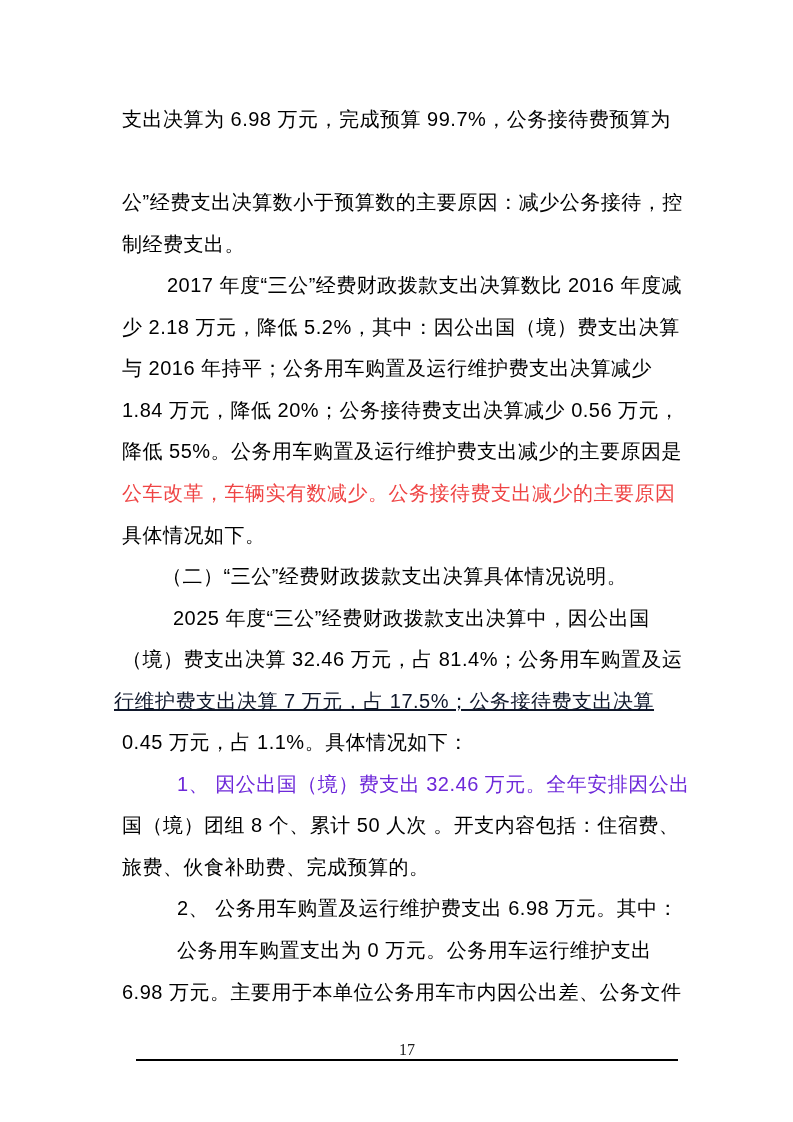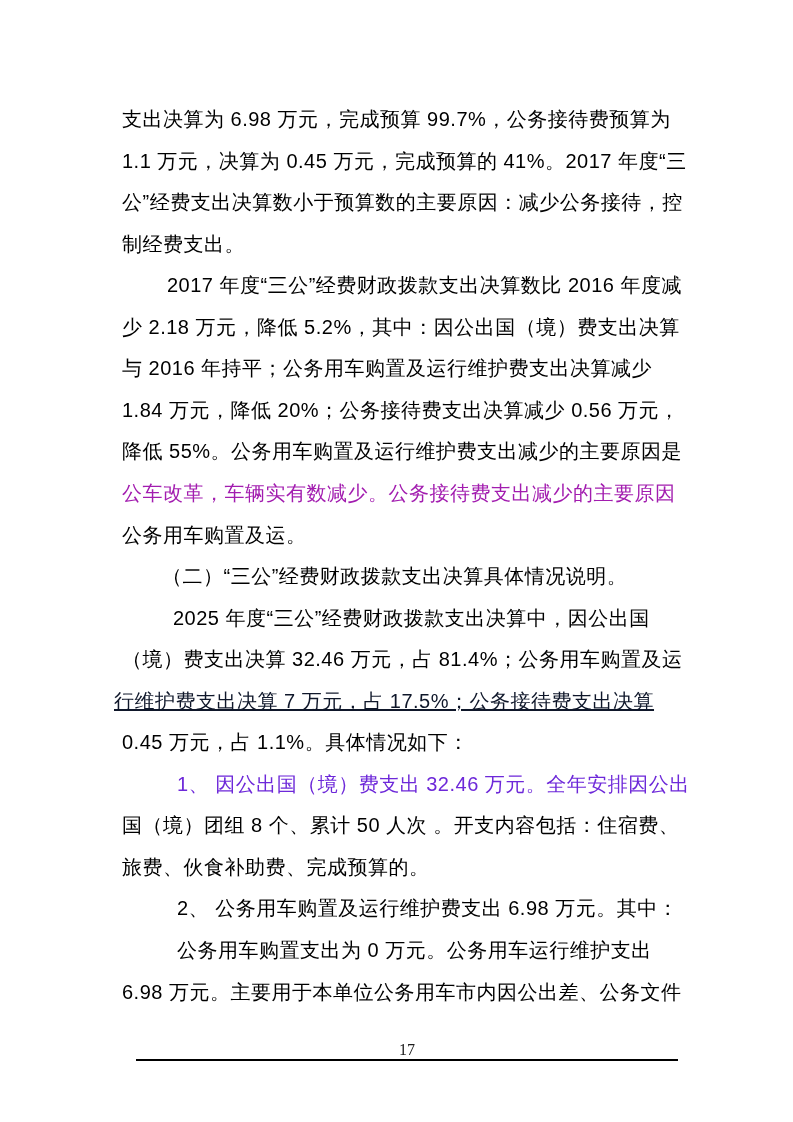--- a/index.html
+++ b/index.html
@@ -46,30 +46,29 @@
     height: 2px;
     background: #000000;
   }
 </style>
 </head>
 <body>
 
 <div class="page">
   <div class="text-layer">
       <div class="text-line" style="top: 107px; left: 122px; color: rgb(0, 0, 0);">支出决算为 6.98 万元，完成预算 99.7%，公务接待费预算为</div>
-      <div class="text-line" style="top: 149px; left: 122px; color: rgb(0, 0, 0);">1.1 万元，决算为 0.45 万元，完成预算的 41%。2017 年度“三</div>
       <div class="text-line" style="top: 190px; left: 122px; color: rgb(0, 0, 0);">公”经费支出决算数小于预算数的主要原因：减少公务接待，控</div>
       <div class="text-line" style="top: 232px; left: 122px; color: rgb(0, 0, 0);">制经费支出。</div>
       <div class="text-line" style="top: 273px; left: 167px; color: rgb(0, 0, 0);">2017 年度“三公”经费财政拨款支出决算数比 2016 年度减</div>
       <div class="text-line" style="top: 315px; left: 122px; color: rgb(0, 0, 0);">少 2.18 万元，降低 5.2%，其中：因公出国（境）费支出决算</div>
       <div class="text-line" style="top: 356px; left: 122px; color: rgb(0, 0, 0);">与 2016 年持平；公务用车购置及运行维护费支出决算减少</div>
       <div class="text-line" style="top: 398px; left: 122px; color: rgb(0, 0, 0);">1.84 万元，降低 20%；公务接待费支出决算减少 0.56 万元，</div>
       <div class="text-line" style="top: 439px; left: 122px; color: rgb(0, 0, 0);">降低 55%。公务用车购置及运行维护费支出减少的主要原因是</div>
-      <div class="text-line" style="top: 481px; left: 122px; color: #a21caf;">公车改革，车辆实有数减少。公务接待费支出减少的主要原因</div>
-      <div class="text-line" style="top: 523px; left: 122px; color: rgb(0, 0, 0);">公务用车购置及运。</div>
+      <div class="text-line" style="top: 481px; left: 122px; color: #ef4444;">公车改革，车辆实有数减少。公务接待费支出减少的主要原因</div>
+      <div class="text-line" style="top: 523px; left: 122px; color: rgb(0, 0, 0);">具体情况如下。</div>
       <div class="text-line" style="top: 564px; left: 162px; color: rgb(0, 0, 0);">（二）“三公”经费财政拨款支出决算具体情况说明。</div>
       <div class="text-line" style="top: 606px; left: 173px; color: rgb(0, 0, 0);">2025 年度“三公”经费财政拨款支出决算中，因公出国</div>
       <div class="text-line" style="top: 647px; left: 122px; color: rgb(0, 0, 0);">（境）费支出决算 32.46 万元，占 81.4%；公务用车购置及运</div>
       <div class="text-line" style="top: 689px; left: 114px; color: #0f172a; text-decoration: underline;">行维护费支出决算 7 万元，占 17.5%；公务接待费支出决算</div>
       <div class="text-line" style="top: 730px; left: 122px; color: rgb(0, 0, 0);">0.45 万元，占 1.1%。具体情况如下：</div>
       <div class="text-line" style="top: 772px; left: 177px; color: #6d28d9;">1、 因公出国（境）费支出 32.46 万元。全年安排因公出</div>
       <div class="text-line" style="top: 813px; left: 122px; color: rgb(0, 0, 0);">国（境）团组 8 个、累计 50 人次 。开支内容包括：住宿费、</div>
       <div class="text-line" style="top: 855px; left: 122px; color: rgb(0, 0, 0);">旅费、伙食补助费、完成预算的。</div>
       <div class="text-line" style="top: 896px; left: 177px; color: rgb(0, 0, 0);">2、 公务用车购置及运行维护费支出 6.98 万元。其中：</div>
       <div class="text-line" style="top: 938px; left: 177px; color: rgb(0, 0, 0);">公务用车购置支出为 0 万元。公务用车运行维护支出</div>

